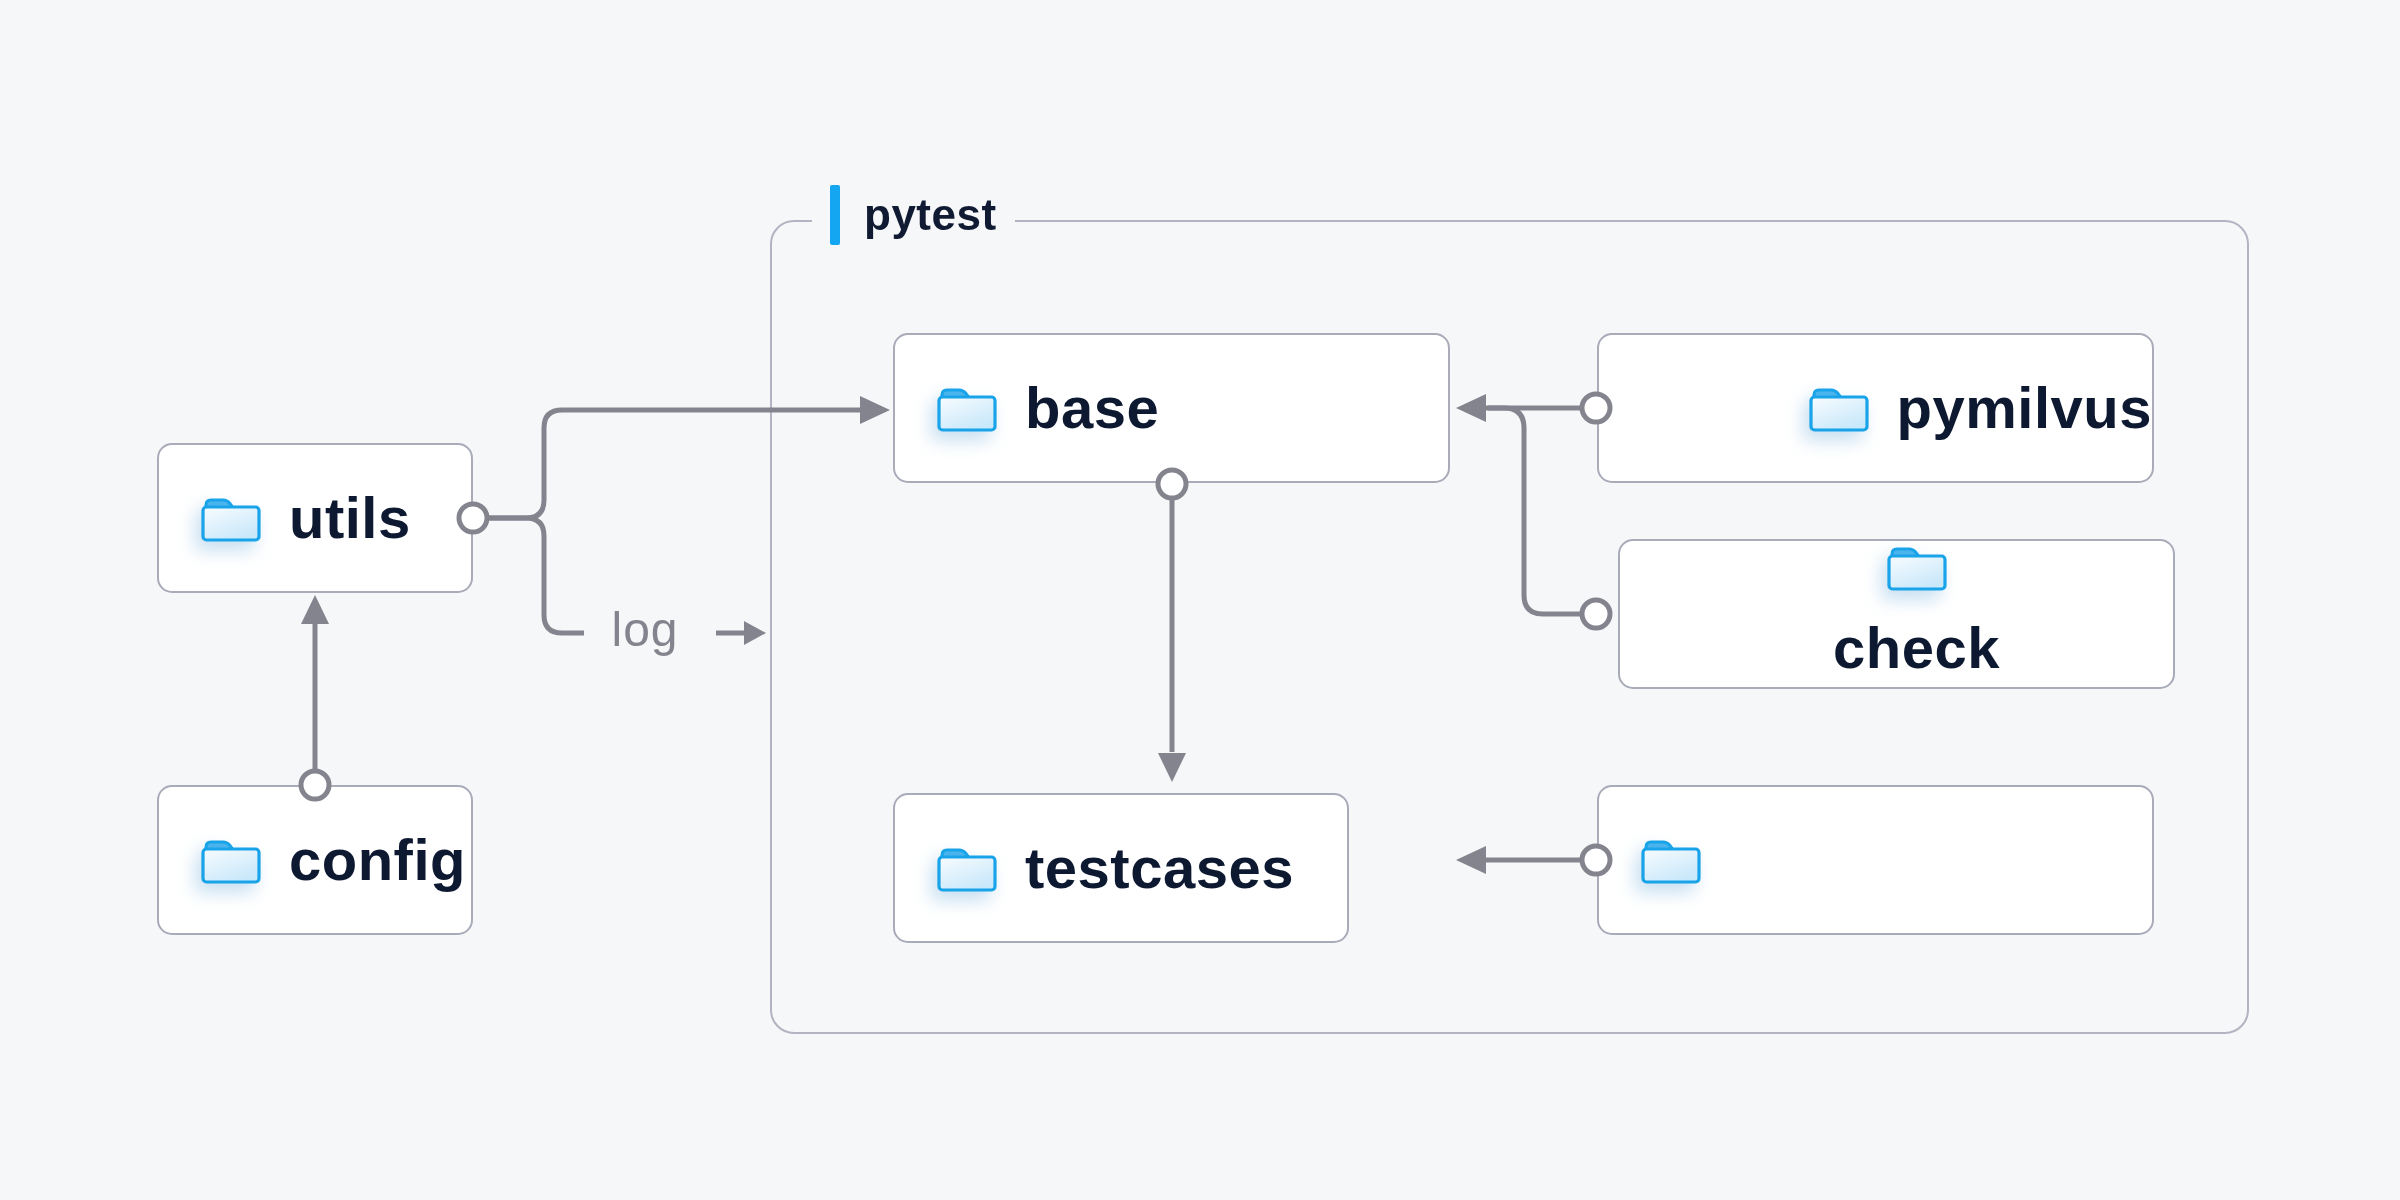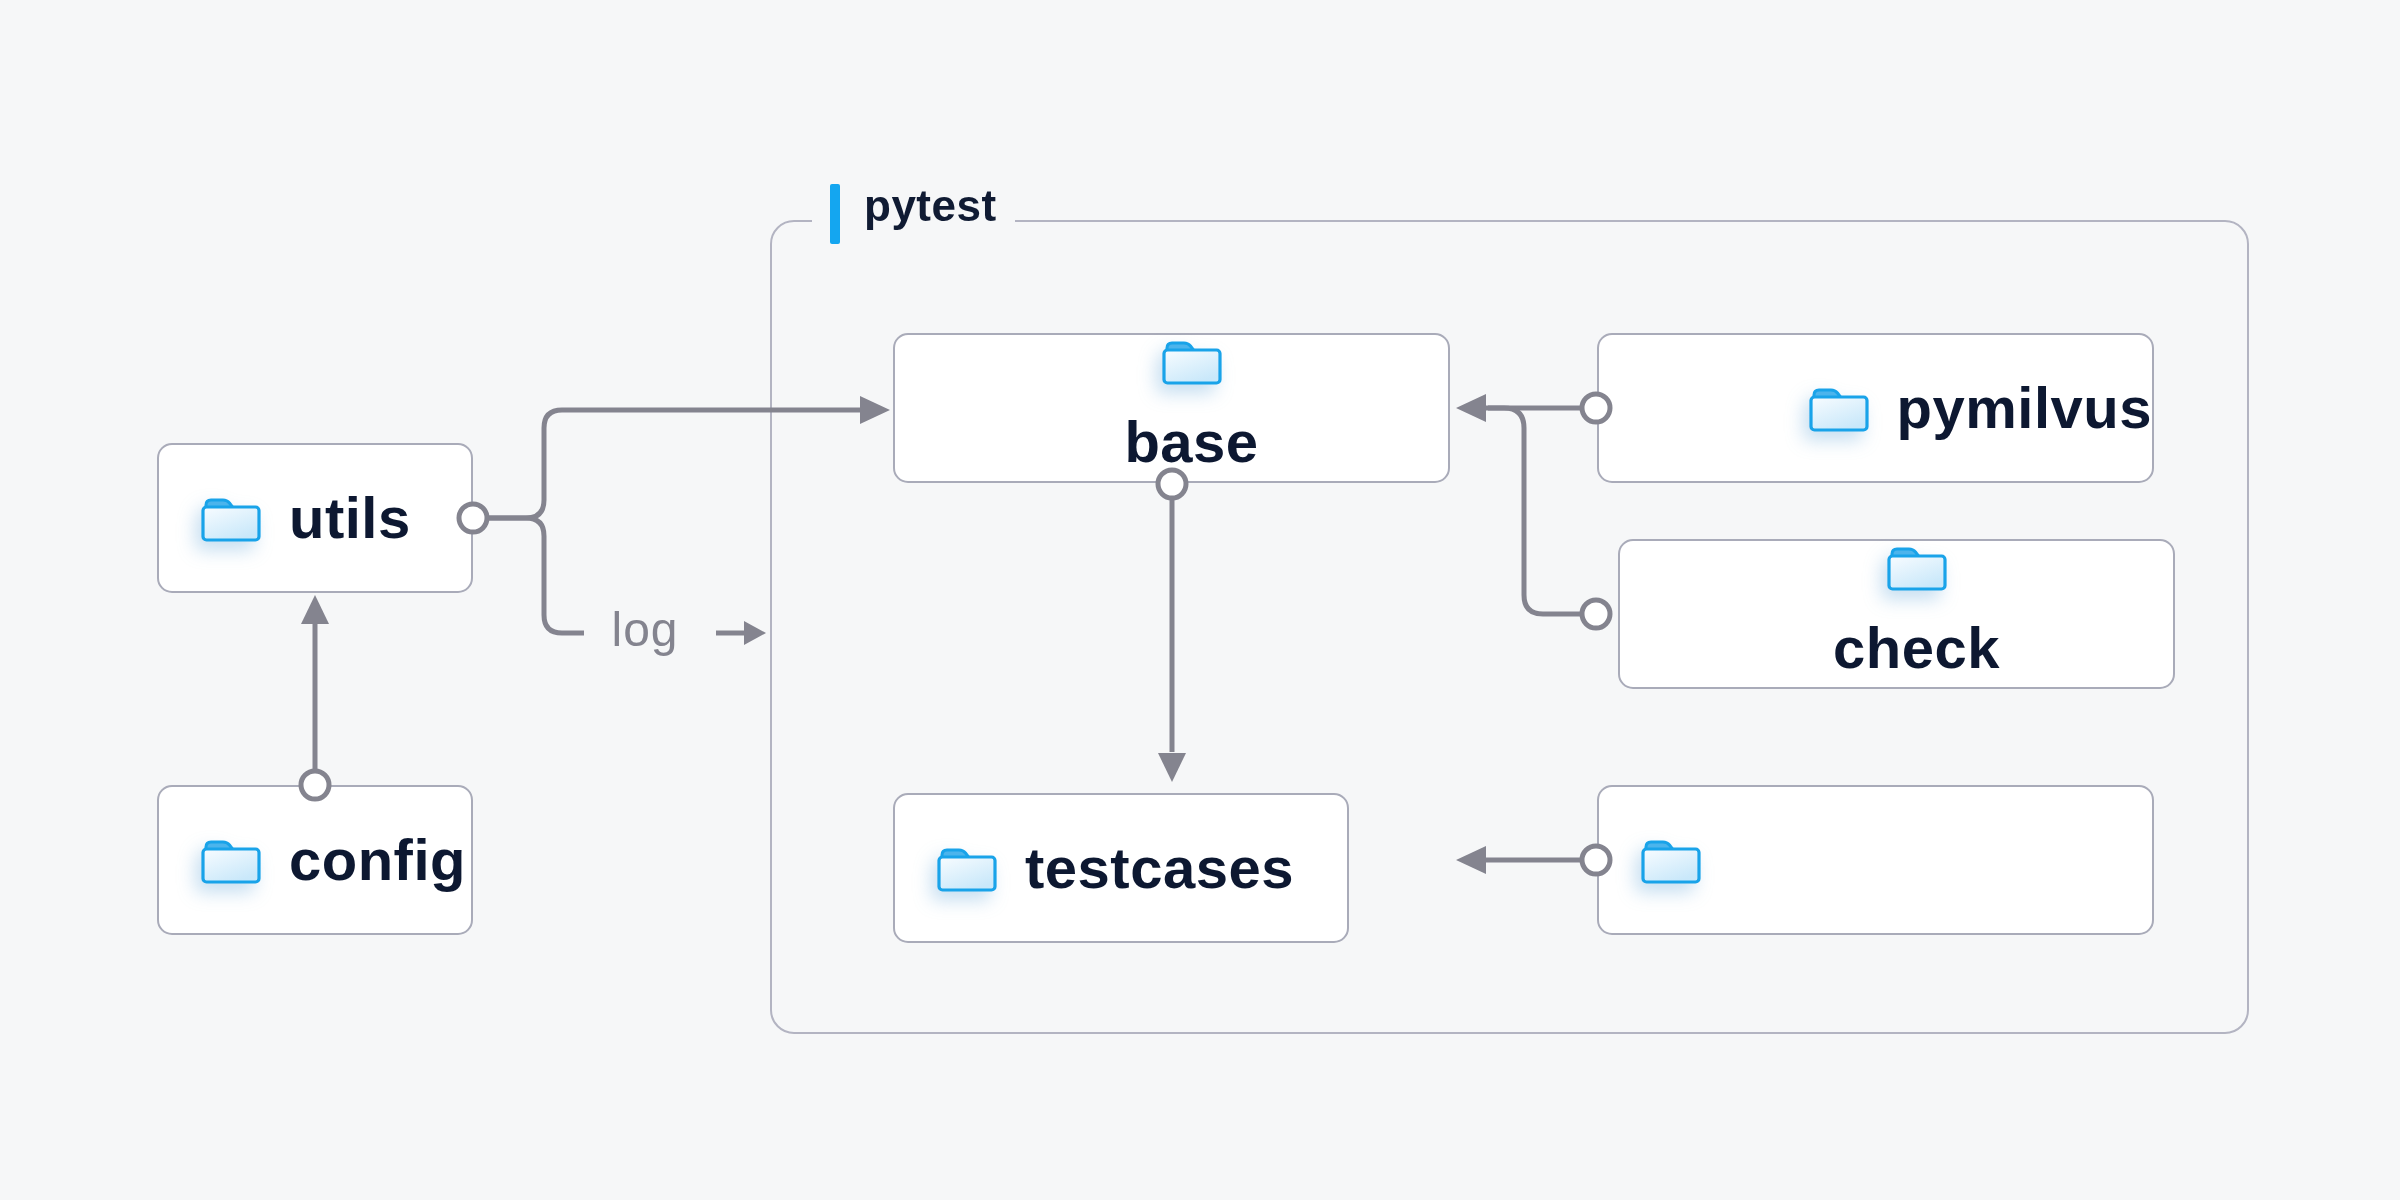--- a/index.html
+++ b/index.html
@@ -8,40 +8,40 @@
     background:#f6f7f8;
     font-family:"Liberation Sans", sans-serif;
   }
   
   .group{
     position:absolute;left:770px;top:220px;width:1475px;height:810px;
     border:2px solid #b3b4c2;border-radius:24px;background:transparent;
   }
   .group-label{
     position:absolute;left:812px;top:184px;height:62px;
-    display:flex;gap:24px;
+    display:flex;align-items:center;gap:24px;
     background:#f6f7f8;padding:0 18px;
   }
   .accent-bar{width:10px;height:60px;border-radius:2px;background:#14a6f0;}
   .group-label .txt{
     font-size:44px;font-weight:700;color:#101b33;letter-spacing:.5px;line-height:1;
   }
   
   .node{
     position:absolute;height:150px;box-sizing:border-box;
     background:#ffffff;border:2px solid #a9abb9;border-radius:15px;
     display:flex;align-items:center;gap:26px;padding-left:40px;
   }
   .node .label{
     font-size:58px;font-weight:700;color:#0d1831;letter-spacing:.5px;line-height:1;
     white-space:nowrap;
   }
   .node-utils    {left:157px; top:443px; width:316px;}
   .node-config   {left:157px; top:785px; width:316px;}
-  .node-base     {left:893px; top:333px; width:557px;flex-direction:column;}
+  .node-base     {left:893px; top:333px; width:557px;}
   .node-testcases{left:893px; top:785px; width:456px;margin-top:8px;}
   .node-pymilvus {left:1597px;top:333px; width:557px;justify-content:flex-end;}
   .node-check    {left:1618px;top:539px; width:557px;flex-direction:column;}
   .node-common   {left:1597px;top:785px; width:557px;}
   .folder{
     flex:0 0 auto;
     filter:drop-shadow(-6px 9px 9px rgba(70,150,210,.30));
   }
   
   .edges{position:absolute;left:0;top:0;width:2400px;height:1200px;pointer-events:none;}

